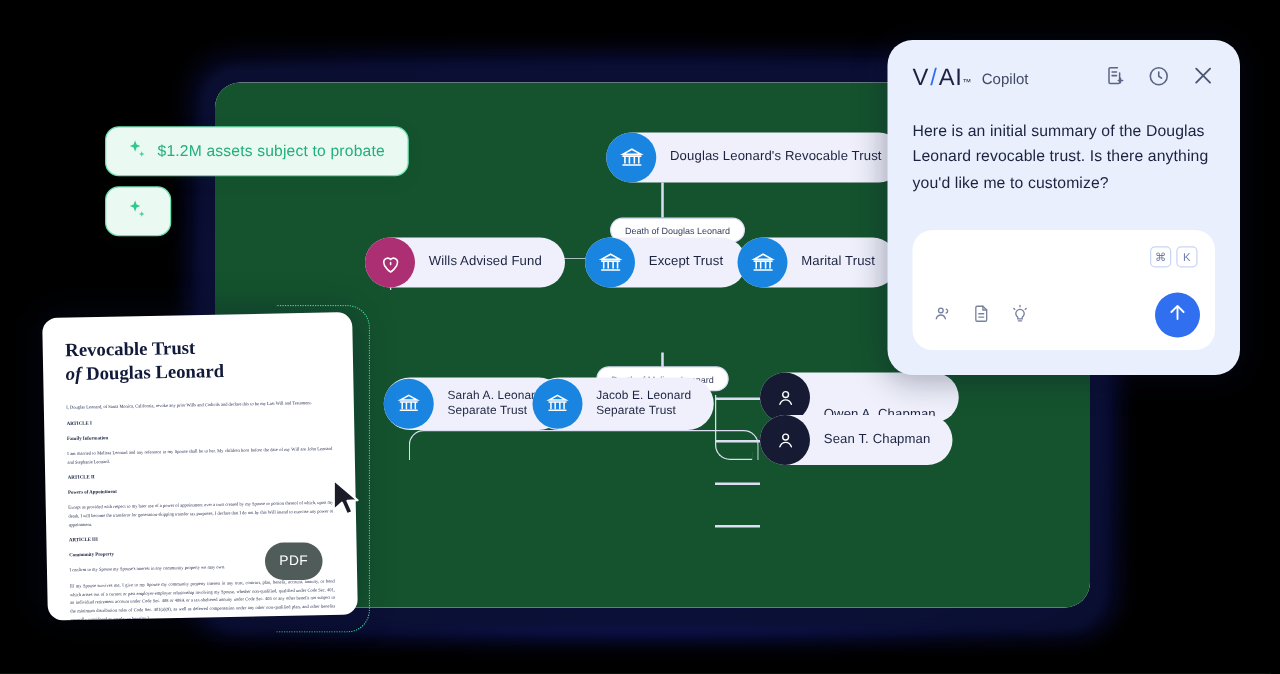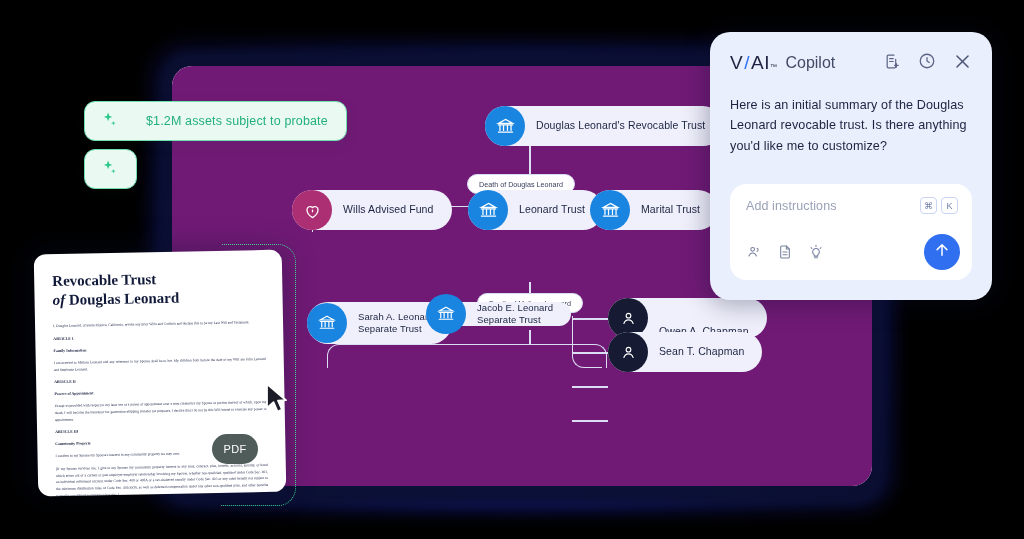--- a/index.html
+++ b/index.html
@@ -50,21 +50,21 @@
     top: 66px;
     width: 700px;
     height: 420px;
     background: #ffffff;
     border-radius: 20px;
     overflow: hidden;
   }
   .canvas-area {
     position: absolute;
     inset: 0;
-    background: #701a75;
+    background: #14532d;
   }
 
   
   .chart {
     position: absolute;
     left: 0; top: 0;
     width: 700px; height: 420px;
   }
   .node {
     position: absolute;
@@ -189,21 +189,21 @@
     color: #fff; font-size: 11px; font-weight: normal;
     letter-spacing: .4px;
   }
   .cursor { position: absolute; left: 264px; top: 382px; }
 
   
   .badge {
     position: absolute;
     display: flex;
     align-items: center;
-    gap: 28px;
+    gap: 8px;
     background: #eafaf2;
     border: 1.3px solid #6fdfae;
     border-radius: 11px;
     height: 40px;
     padding: 0 18px 0 16px;
     color: #22b07a;
     font-size: 12.5px;
     letter-spacing: .15px;
     white-space: nowrap;
     box-shadow: 0 4px 14px rgba(20,60,45,.08);
@@ -237,21 +237,21 @@
     font-size: 19px;
     color: #1d2340;
     letter-spacing: .5px;
     font-weight: 400;
     display: flex;
     align-items: baseline;
   }
   .cp-logo .slash { color: #2f6ff0; padding: 0 1px; }
   .cp-logo .tm { font-size: 7px; vertical-align: super; color: #1d2340; }
   .cp-sub {
-    font-size: 16px;
+    font-size: 12px;
     color: #434a66;
     margin-left: 8px;
   }
   .cp-icons {
     margin-left: auto;
     display: flex;
     align-items: center;
     gap: 17px;
   }
   .cp-msg {
@@ -327,39 +327,39 @@
 
         <div class="node" style="left:313px; top:40px;">
           <span class="avatar">
             <svg width="19" height="19" viewBox="0 0 24 24" fill="none" stroke="#fff" stroke-width="1.6">
               <path d="M3 10h18M5 10v7M9.5 10v7M14.5 10v7M19 10v7M3 19h18M12 3l9 5H3l9-5z" stroke-linecap="round"></path>
             </svg>
           </span>
           <span class="label">Douglas Leonard's Revocable Trust</span>
         </div>
 
-        <div class="pill-event" style="left:295px; top:108px;">Death of Douglas Leonard</div>
+        <div class="pill-event" style="left:316px; top:108px;">Death of Douglas Leonard</div>
 
         <div class="node magenta" style="left:120px; top:124px;">
           <span class="avatar">
             <svg width="19" height="19" viewBox="0 0 24 24" fill="none" stroke="#fff" stroke-width="1.6">
               <path d="M12 21s-7-4.4-7-10a4 4 0 0 1 7-2.6A4 4 0 0 1 19 11c0 5.6-7 10-7 10z" stroke-linejoin="round"></path>
               <path d="M12 11.5v2" stroke-linecap="round"></path>
             </svg>
           </span>
           <span class="label">Wills Advised Fund</span>
         </div>
 
         <div class="node" style="left:296px; top:124px;">
           <span class="avatar">
             <svg width="19" height="19" viewBox="0 0 24 24" fill="none" stroke="#fff" stroke-width="1.6">
               <path d="M3 10h18M5 10v7M9.5 10v7M14.5 10v7M19 10v7M3 19h18M12 3l9 5H3l9-5z" stroke-linecap="round"></path>
             </svg>
           </span>
-          <span class="label">Leonard Trust</span>
+          <span class="label">Except Trust</span>
         </div>
 
         <div class="node" style="left:418px; top:124px;">
           <span class="avatar">
             <svg width="19" height="19" viewBox="0 0 24 24" fill="none" stroke="#fff" stroke-width="1.6">
               <path d="M3 10h18M5 10v7M9.5 10v7M14.5 10v7M19 10v7M3 19h18M12 3l9 5H3l9-5z" stroke-linecap="round"></path>
             </svg>
           </span>
           <span class="label">Marital Trust</span>
         </div>
@@ -371,21 +371,21 @@
             <svg width="18" height="18" viewBox="0 0 24 24" fill="none" stroke="#fff" stroke-width="1.6">
               <path d="M3 10h18M5 10v7M9.5 10v7M14.5 10v7M19 10v7M3 19h18M12 3l9 5H3l9-5z" stroke-linecap="round"></path>
             </svg>
           </span>
           <span class="label two-line">
             <span>Sarah A. Leonard</span><br>
             <span>Separate Trust</span>
           </span>
         </div>
 
-        <div class="node" style="left:254px; top:236px; height:24px;">
+        <div class="node" style="left:254px; top:236px; height:42px;">
           <span class="avatar">
             <svg width="18" height="18" viewBox="0 0 24 24" fill="none" stroke="#fff" stroke-width="1.6">
               <path d="M3 10h18M5 10v7M9.5 10v7M14.5 10v7M19 10v7M3 19h18M12 3l9 5H3l9-5z" stroke-linecap="round"></path>
             </svg>
           </span>
           <span class="label two-line">
             <span>Jacob E. Leonard</span><br>
             <span>Separate Trust</span>
           </span>
         </div>
@@ -494,21 +494,20 @@
           <svg width="19" height="19" viewBox="0 0 24 24" fill="none" stroke="#4c5574" stroke-width="1.9">
             <path d="M5 5l14 14M19 5L5 19" stroke-linecap="round"></path>
           </svg>
         </span>
       </span>
     </div>
 
     <div class="cp-msg">Here is an initial summary of the Douglas Leonard revocable trust. Is there anything you'd like me to customize?</div>
 
     <div class="cp-input">
-      <div class="cp-placeholder">Add instructions</div>
       <div class="kbd-row">
         <span class="kbd">⌘</span>
         <span class="kbd">K</span>
       </div>
       <div class="cp-tools">
         <span>
           <svg width="16" height="16" viewBox="0 0 24 24" fill="none" stroke="#7b melhor" stroke-width="1.6">
             <g stroke="#79819e" stroke-width="1.6" fill="none">
               <circle cx="10" cy="8" r="2.8"></circle>
               <path d="M4.5 18c1-3 3.2-4.5 5.5-4.5s4.5 1.5 5.5 4.5" stroke-linecap="round"></path>

